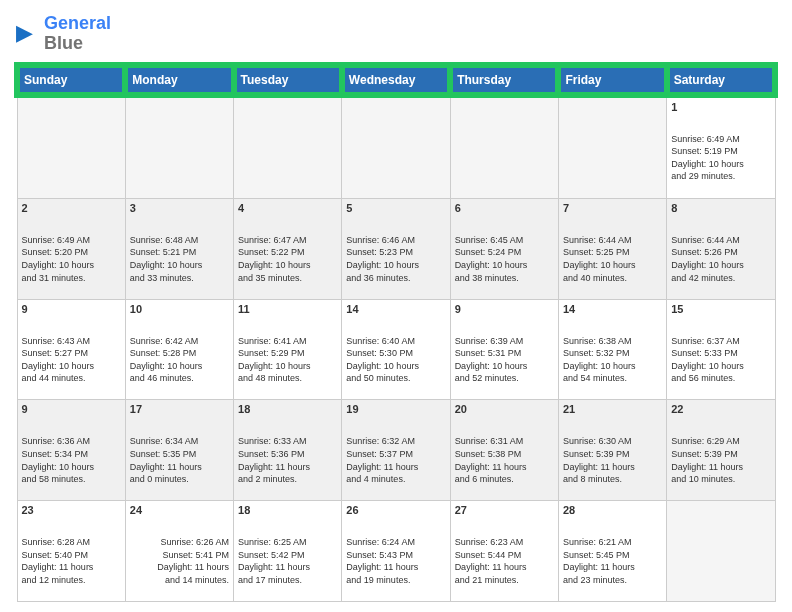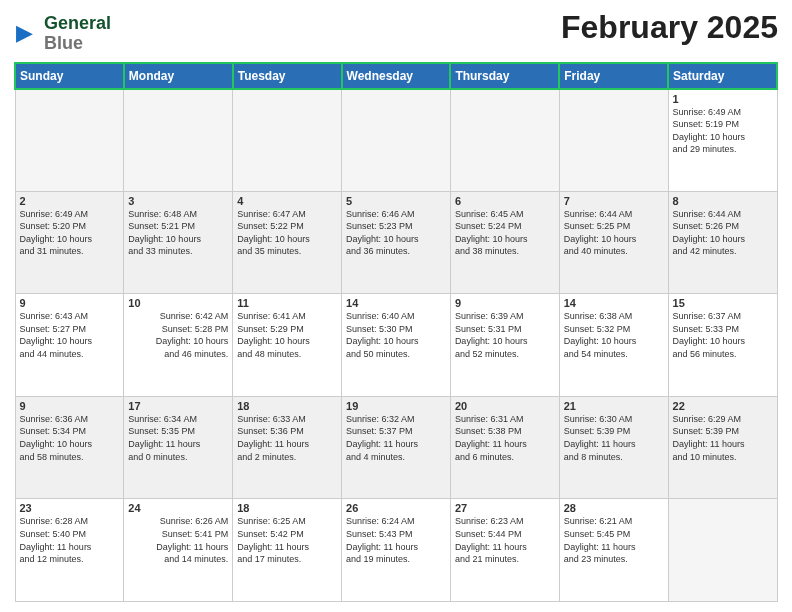--- a/index.html
+++ b/index.html
@@ -26,21 +26,21 @@
     .logo {
       display: flex;
       align-items: center;
       margin-top: 4px;
     }
     .logo-text {
       font-size: 18px;
       font-weight: bold;
       line-height: 1.1;
     }
-    .logo-general { color: #14532d; }
+    .logo-general { color: #3b82f6; }
     .logo-blue { color: #737373; }
     .logo-icon {
       width: 28px;
       height: 28px;
       margin-right: 2px;
     }
     .title-block {
       text-align: right;
     }
     .title-block h1 {
@@ -60,21 +60,21 @@
       border-collapse: collapse;
       width: 100%;
       table-layout: fixed;
     }
     .calendar th {
       background: #2a6eb5;
       color: #fff;
       font-size: 12px;
       font-weight: bold;
       padding: 5px 4px;
-      border: 2px solid #22c55e;
+      border: 6px solid #22c55e;
       text-align: left;
     }
     .calendar td {
       border: 1px solid #ccc;
       vertical-align: top;
       padding: 3px 4px;
       font-size: 9.5px;
       color: #333;
       height: 88px;
     }
@@ -84,20 +84,21 @@
     .day-num {
       font-size: 11px;
       font-weight: bold;
       display: block;
       margin-bottom: 1px;
     }
     .day-info {
       font-size: 9px;
       color: #333;
       line-height: 1.4;
+      margin-top: 20px;
     }
     .row-shaded td {
       background: #f0f0f0;
     }
     .row-white td {
       background: #fff;
     }
   </style>
 </head>
 <body>
@@ -107,21 +108,20 @@
     <div class="logo">
       <svg class="logo-icon" viewBox="0 0 28 28">
         <text x="2" y="20" font-size="22" fill="#1a6fc4">▶</text>
       </svg>
       <div class="logo-text">
         <span class="logo-general">General</span><br>
         <span class="logo-blue">Blue</span>
       </div>
     </div>
     <div class="title-block">
-      <h1>February 2025</h1>
     </div>
   </div>
 
   <table class="calendar">
     <thead>
       <tr>
         <th>Sunday</th>
         <th>Monday</th>
         <th>Tuesday</th>
         <th>Wednesday</th>
@@ -200,21 +200,21 @@
         <tr class="row-white">
           <td>
             <span class="day-num">9</span>
             <div class="day-info" style="white-space: pre-line;">Sunrise: 6:43 AM
 Sunset: 5:27 PM
 Daylight: 10 hours
 and 44 minutes.</div>
           </td>
           <td>
             <span class="day-num">10</span>
-            <div class="day-info" style="white-space: pre-line; text-align: right;">Sunrise: 6:42 AM
+            <div class="day-info" style="white-space: pre-line;">Sunrise: 6:42 AM
 Sunset: 5:28 PM
 Daylight: 10 hours
 and 46 minutes.</div>
           </td>
           <td>
             <span class="day-num">11</span>
             <div class="day-info" style="white-space: pre-line;">Sunrise: 6:41 AM
 Sunset: 5:29 PM
 Daylight: 10 hours
 and 48 minutes.</div>

